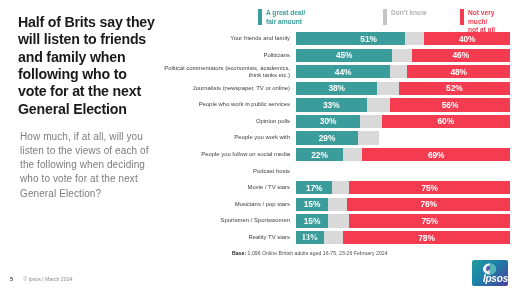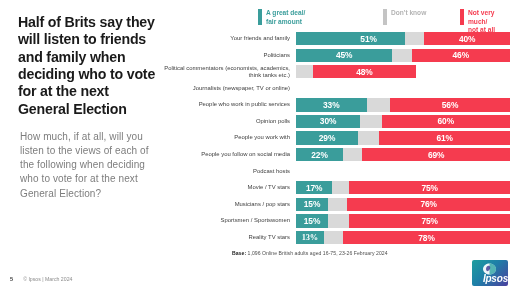--- a/index.html
+++ b/index.html
@@ -171,21 +171,21 @@
     font-size: 10px;
     font-weight: bold;
     font-style: italic;
     letter-spacing: -0.2px;
   }
 </style>
 </head>
 <body>
 
 <div id="left-panel">
-  <h1 id="headline">Half of Brits say they will listen to friends and family when deciding who to vote for at the next General Election</h1>
+  <h1 id="headline">Half of Brits say they will listen to friends and family when following who to vote for at the next General Election</h1>
   <p id="subhead">How much, if at all, will you listen to the views of each of the following when deciding who to vote for at the next General Election?</p>
 </div>
 
 <div id="legend">
   <div class="legend-item" id="legend-item-great">
     <span class="legend-swatch" style="background:#3a9d9b"></span>
     <span class="legend-label" style="color:#3a9d9b">A great deal/
 fair amount</span>
   </div>
   <div class="legend-item" id="legend-item-dk">
@@ -220,28 +220,40 @@
         </div>
         <div class="seg" style="background: rgb(217, 217, 217); width: 9%;"></div>
         <div class="seg" style="background: rgb(245, 59, 79); width: 46%;">
           <span class="seg-val">46%</span>
         </div>
       </div>
     </div>
     <div class="row">
       <div class="row-label">Political commentators (economists, academics, think tanks etc.)</div>
       <div class="row-bars">
+        <div class="seg" style="background: rgb(58, 157, 155); width: 44%;">
+          <span class="seg-val">44%</span>
+        </div>
         <div class="seg" style="background: rgb(217, 217, 217); width: 8%;"></div>
         <div class="seg" style="background: rgb(245, 59, 79); width: 48%;">
           <span class="seg-val">48%</span>
         </div>
       </div>
     </div>
     <div class="row">
       <div class="row-label">Journalists (newspaper, TV or online)</div>
+      <div class="row-bars">
+        <div class="seg" style="background: rgb(58, 157, 155); width: 38%;">
+          <span class="seg-val">38%</span>
+        </div>
+        <div class="seg" style="background: rgb(217, 217, 217); width: 10%;"></div>
+        <div class="seg" style="background: rgb(245, 59, 79); width: 52%;">
+          <span class="seg-val">52%</span>
+        </div>
+      </div>
     </div>
     <div class="row">
       <div class="row-label">People who work in public services</div>
       <div class="row-bars">
         <div class="seg" style="background: rgb(58, 157, 155); width: 33%;">
           <span class="seg-val">33%</span>
         </div>
         <div class="seg" style="background: rgb(217, 217, 217); width: 11%;"></div>
         <div class="seg" style="background: rgb(245, 59, 79); width: 56%; justify-content: center;">
           <span class="seg-val">56%</span>
@@ -260,23 +272,20 @@
         </div>
       </div>
     </div>
     <div class="row">
       <div class="row-label">People you work with</div>
       <div class="row-bars">
         <div class="seg" style="background: rgb(58, 157, 155); width: 29%;">
           <span class="seg-val">29%</span>
         </div>
         <div class="seg" style="background: rgb(217, 217, 217); width: 10%;"></div>
-        <div class="seg" style="background: rgb(245, 59, 79); width: 61%;">
-          <span class="seg-val">61%</span>
-        </div>
       </div>
     </div>
     <div class="row">
       <div class="row-label">People you follow on social media</div>
       <div class="row-bars">
         <div class="seg" style="background: rgb(58, 157, 155); width: 22%;">
           <span class="seg-val">22%</span>
         </div>
         <div class="seg" style="background: rgb(217, 217, 217); width: 9%;"></div>
         <div class="seg" style="background: rgb(245, 59, 79); width: 69%;">

